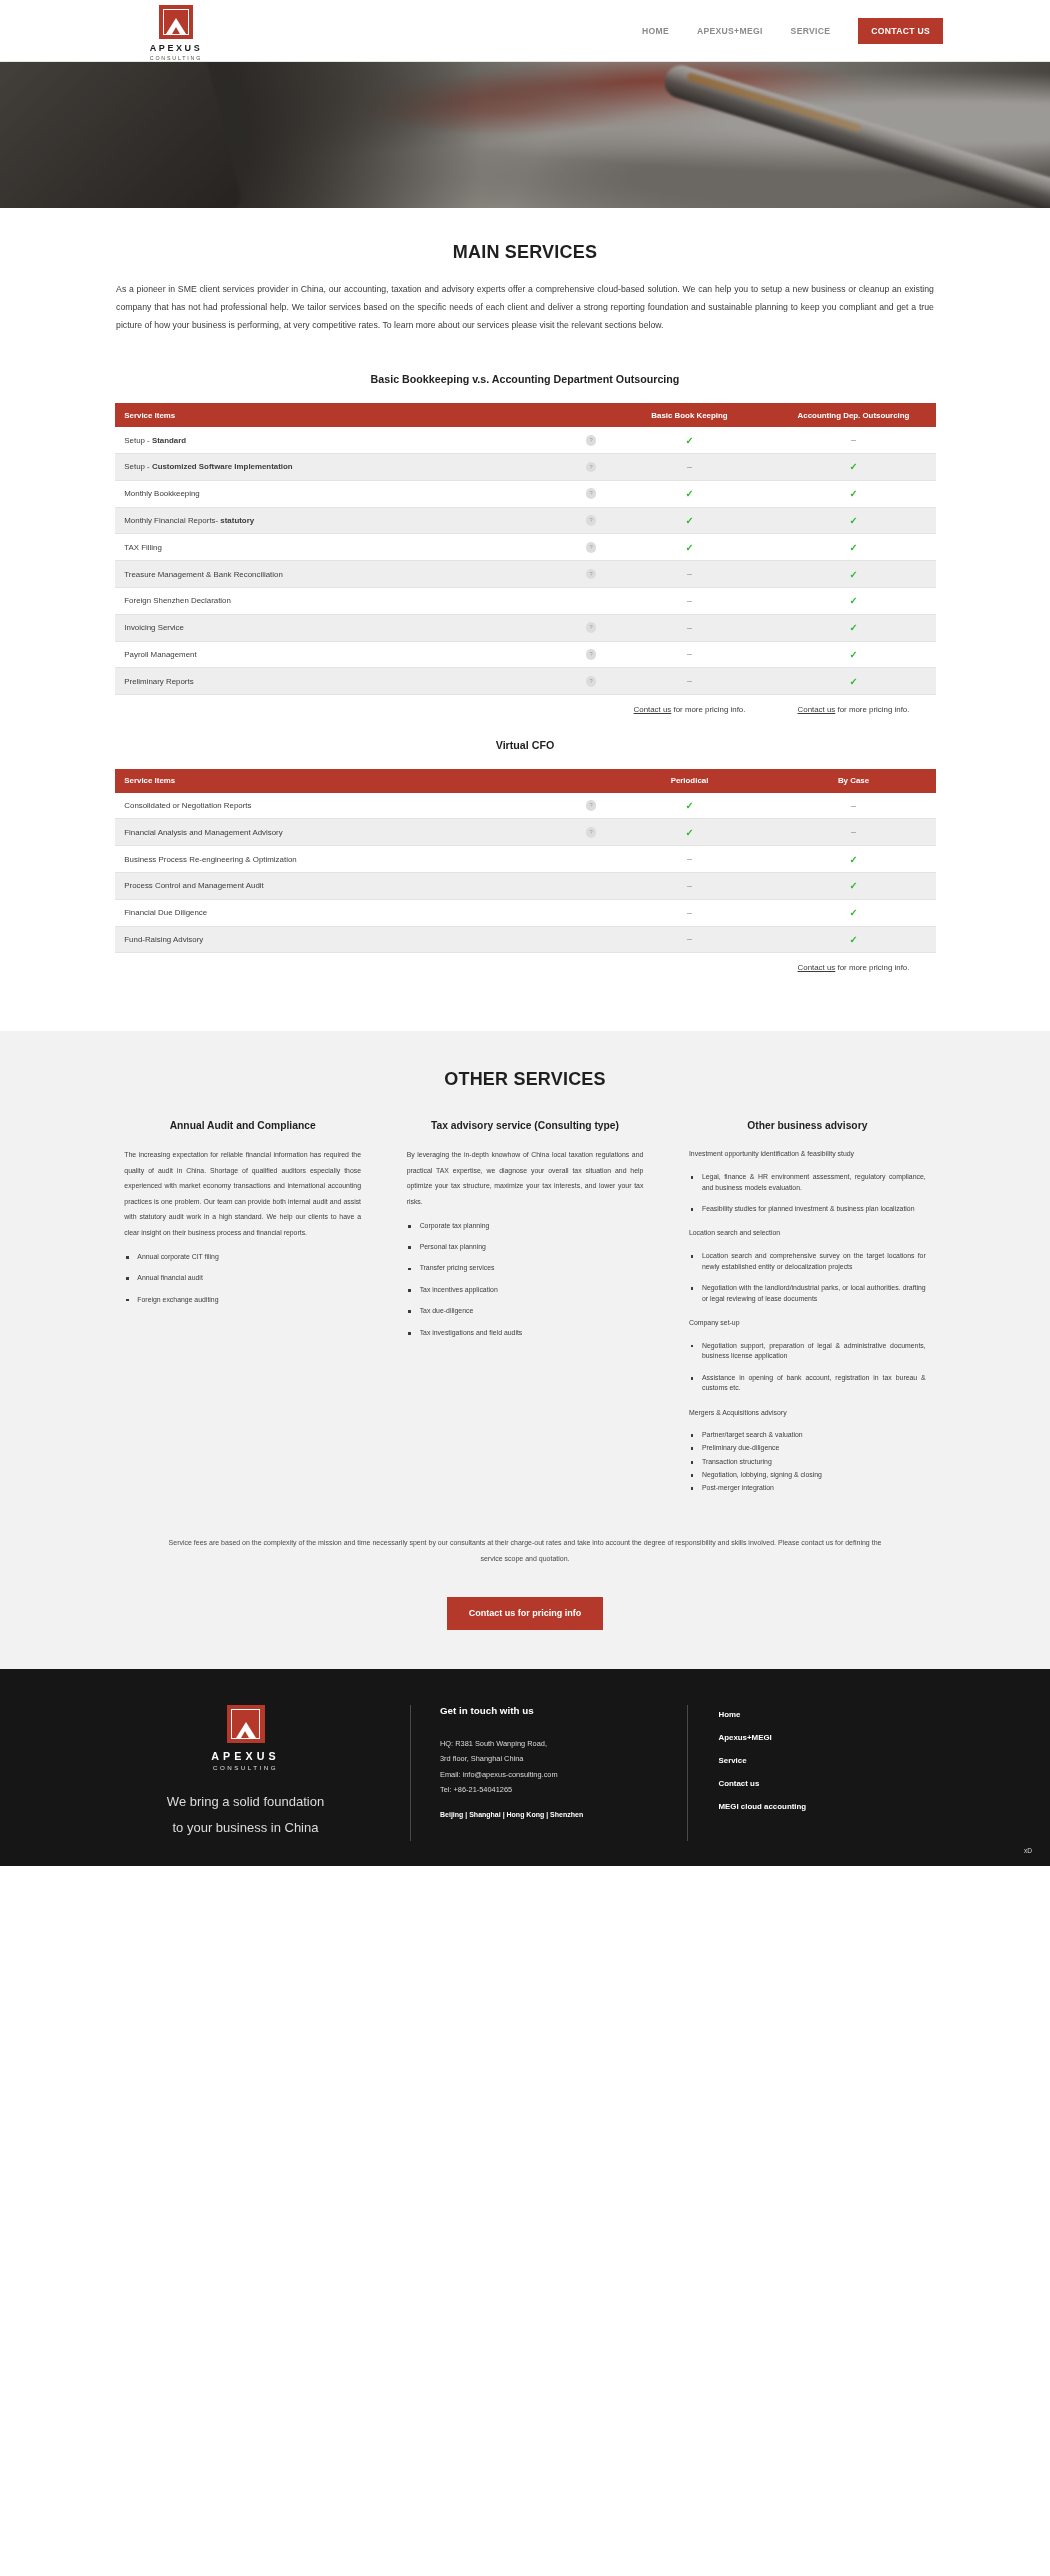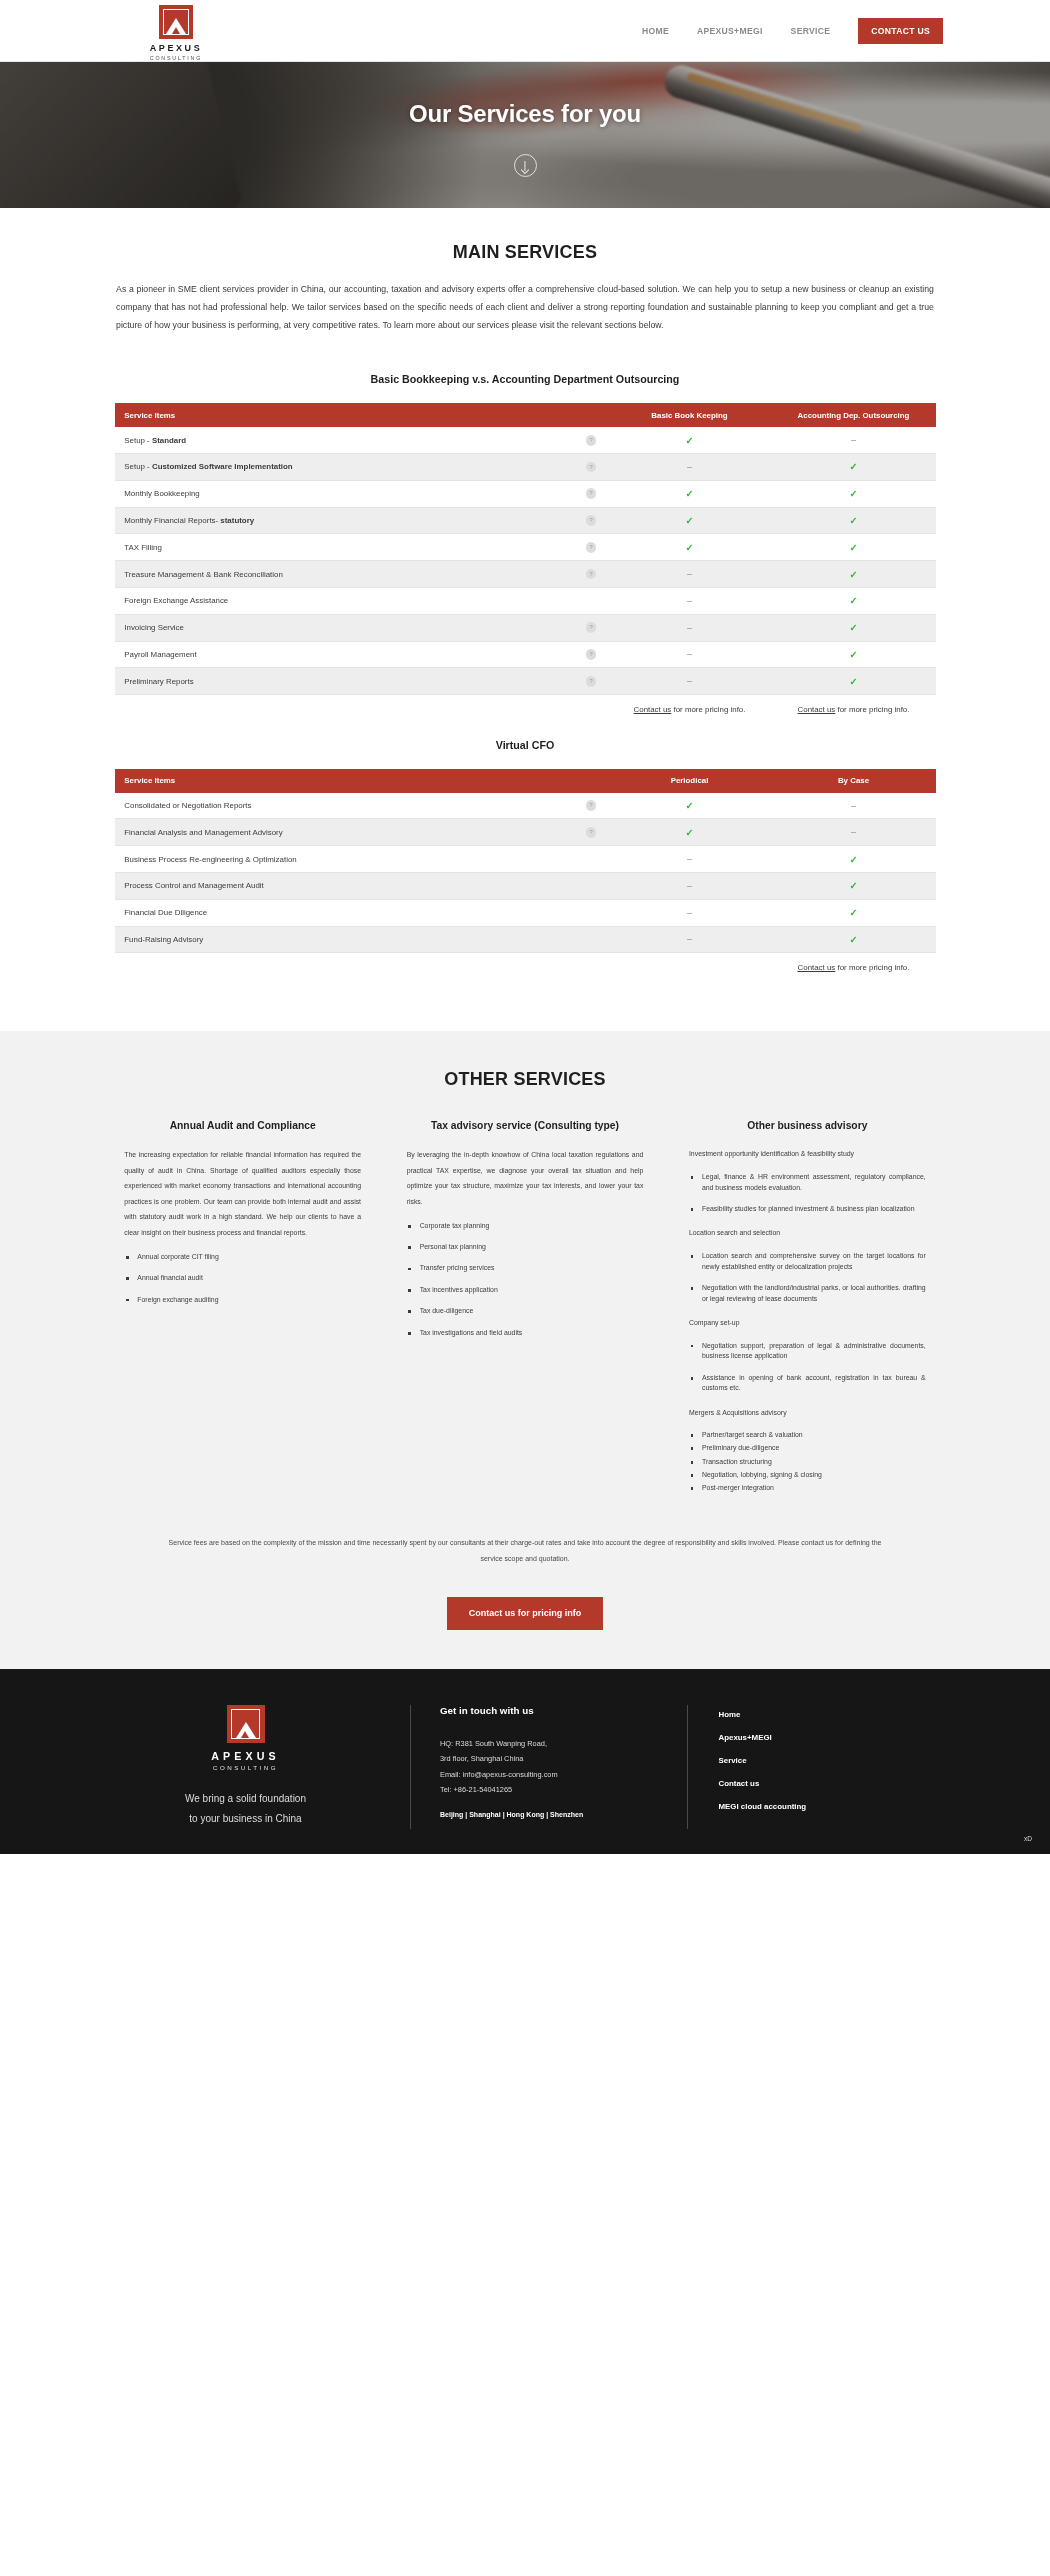--- a/index.html
+++ b/index.html
@@ -372,21 +372,21 @@
     color: #fff;
     margin-top: 6.6px;
   }
   .f-logo-sub {
     font-size: 6.2px;
     letter-spacing: 2.5px;
     color: #e0e0e0;
     margin-top: 2.5px;
   }
   .f-tag {
-    font-size: 10px;
+    font-size: 13px;
     color: #dcdcdc;
     margin-top: 18px;
     line-height: 2;
   }
   .fcol-contact {
     width: 277px;
     border-left: 0.8px solid #4a4a4a;
     padding-left: 29.5px;
   }
   .f-head {
@@ -446,24 +446,20 @@
     <a href="#">SERVICE</a>
     <a href="#" class="cta">CONTACT US</a>
   </nav>
 </div>
 
 <section class="hero">
   <div class="hero-photo"></div>
   <div class="hero-calc"></div>
   <div class="hero-pen"></div>
   <div class="hero-overlay"></div>
-  <div class="hero-content">
-    <h1 class="hero-title">Our Services for you</h1>
-    <div class="scroll-circle"></div>
-  </div>
 </section>
 
 <section class="main-services">
   <div class="wrap">
     <h2 class="section-title">MAIN SERVICES</h2>
     <p class="intro">As a pioneer in SME client services provider in China, our accounting, taxation and advisory experts offer a comprehensive cloud-based solution. We can help you to setup a new business or cleanup an existing company that has not had professional help.  We tailor services based on the specific needs of each client and deliver a strong reporting foundation and sustainable planning to keep you compliant and get a true picture of how your business is performing, at very competitive rates. To learn more about our services please visit the relevant sections below.</p>
 
     <h3 class="table-title">Basic Bookkeeping v.s. Accounting Department Outsourcing</h3>
     <table class="svc">
       <thead>
@@ -504,21 +500,21 @@
             <td class="sep mark"><span class="tick">✓</span></td>
             <td class="sep mark2"><span class="tick">✓</span></td>
           </tr>
           <tr class="alt">
             <td class="sep">Treasure Management &amp; Bank Reconciliation</td>
             <td class="sep qcell"><span class="q-badge">?</span></td>
             <td class="sep mark"><span class="dash">–</span></td>
             <td class="sep mark2"><span class="tick">✓</span></td>
           </tr>
           <tr>
-            <td class="sep">Foreign Exchange Assistance</td>
+            <td class="sep">Foreign Shenzhen Declaration</td>
             <td class="sep qcell"></td>
             <td class="sep mark"><span class="dash">–</span></td>
             <td class="sep mark2"><span class="tick">✓</span></td>
           </tr>
           <tr class="alt">
             <td class="sep">Invoicing Service</td>
             <td class="sep qcell"><span class="q-badge">?</span></td>
             <td class="sep mark"><span class="dash">–</span></td>
             <td class="sep mark2"><span class="tick">✓</span></td>
           </tr>

